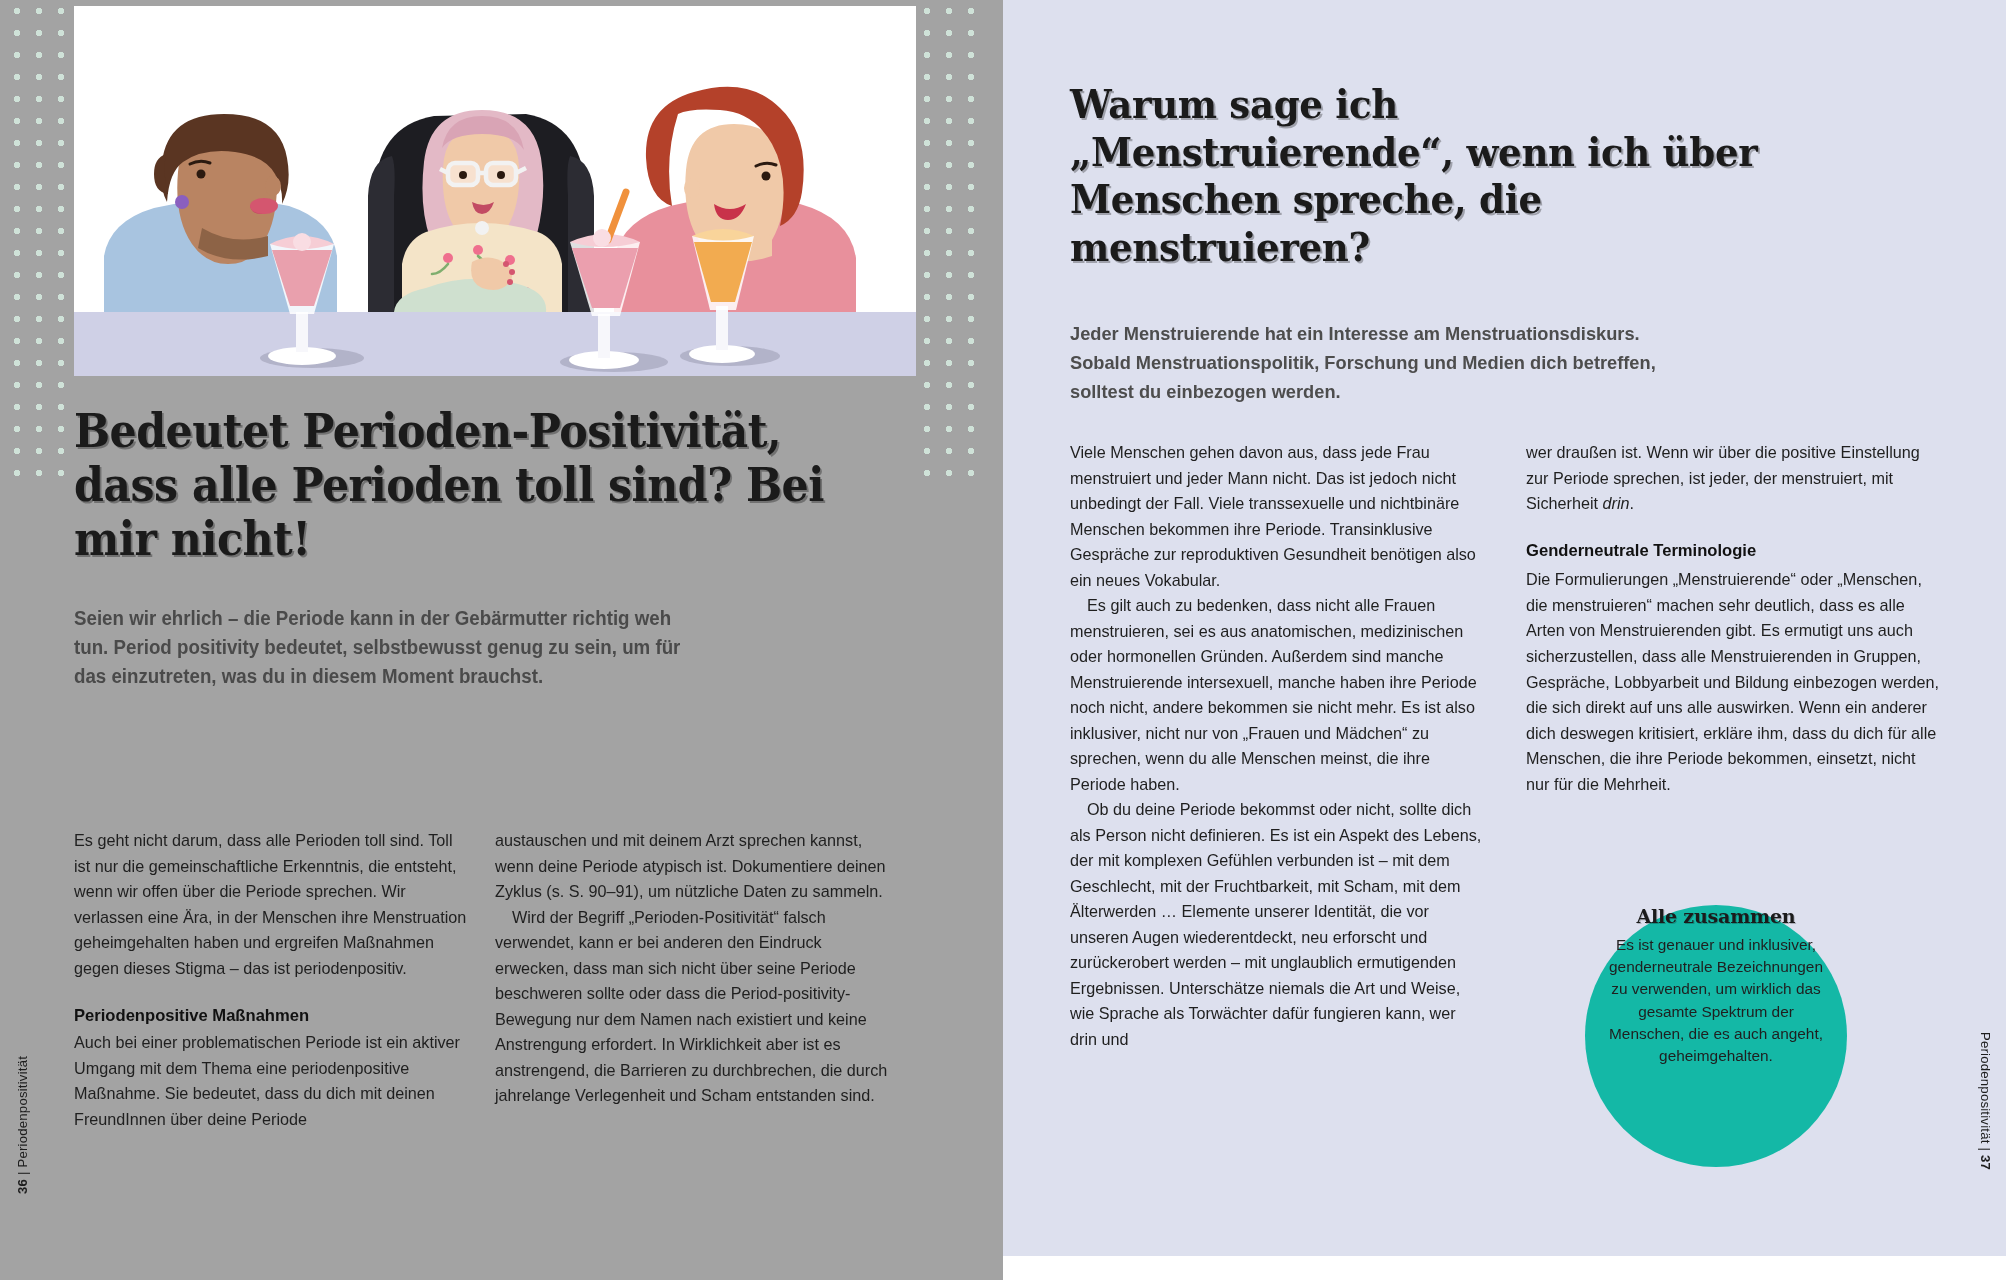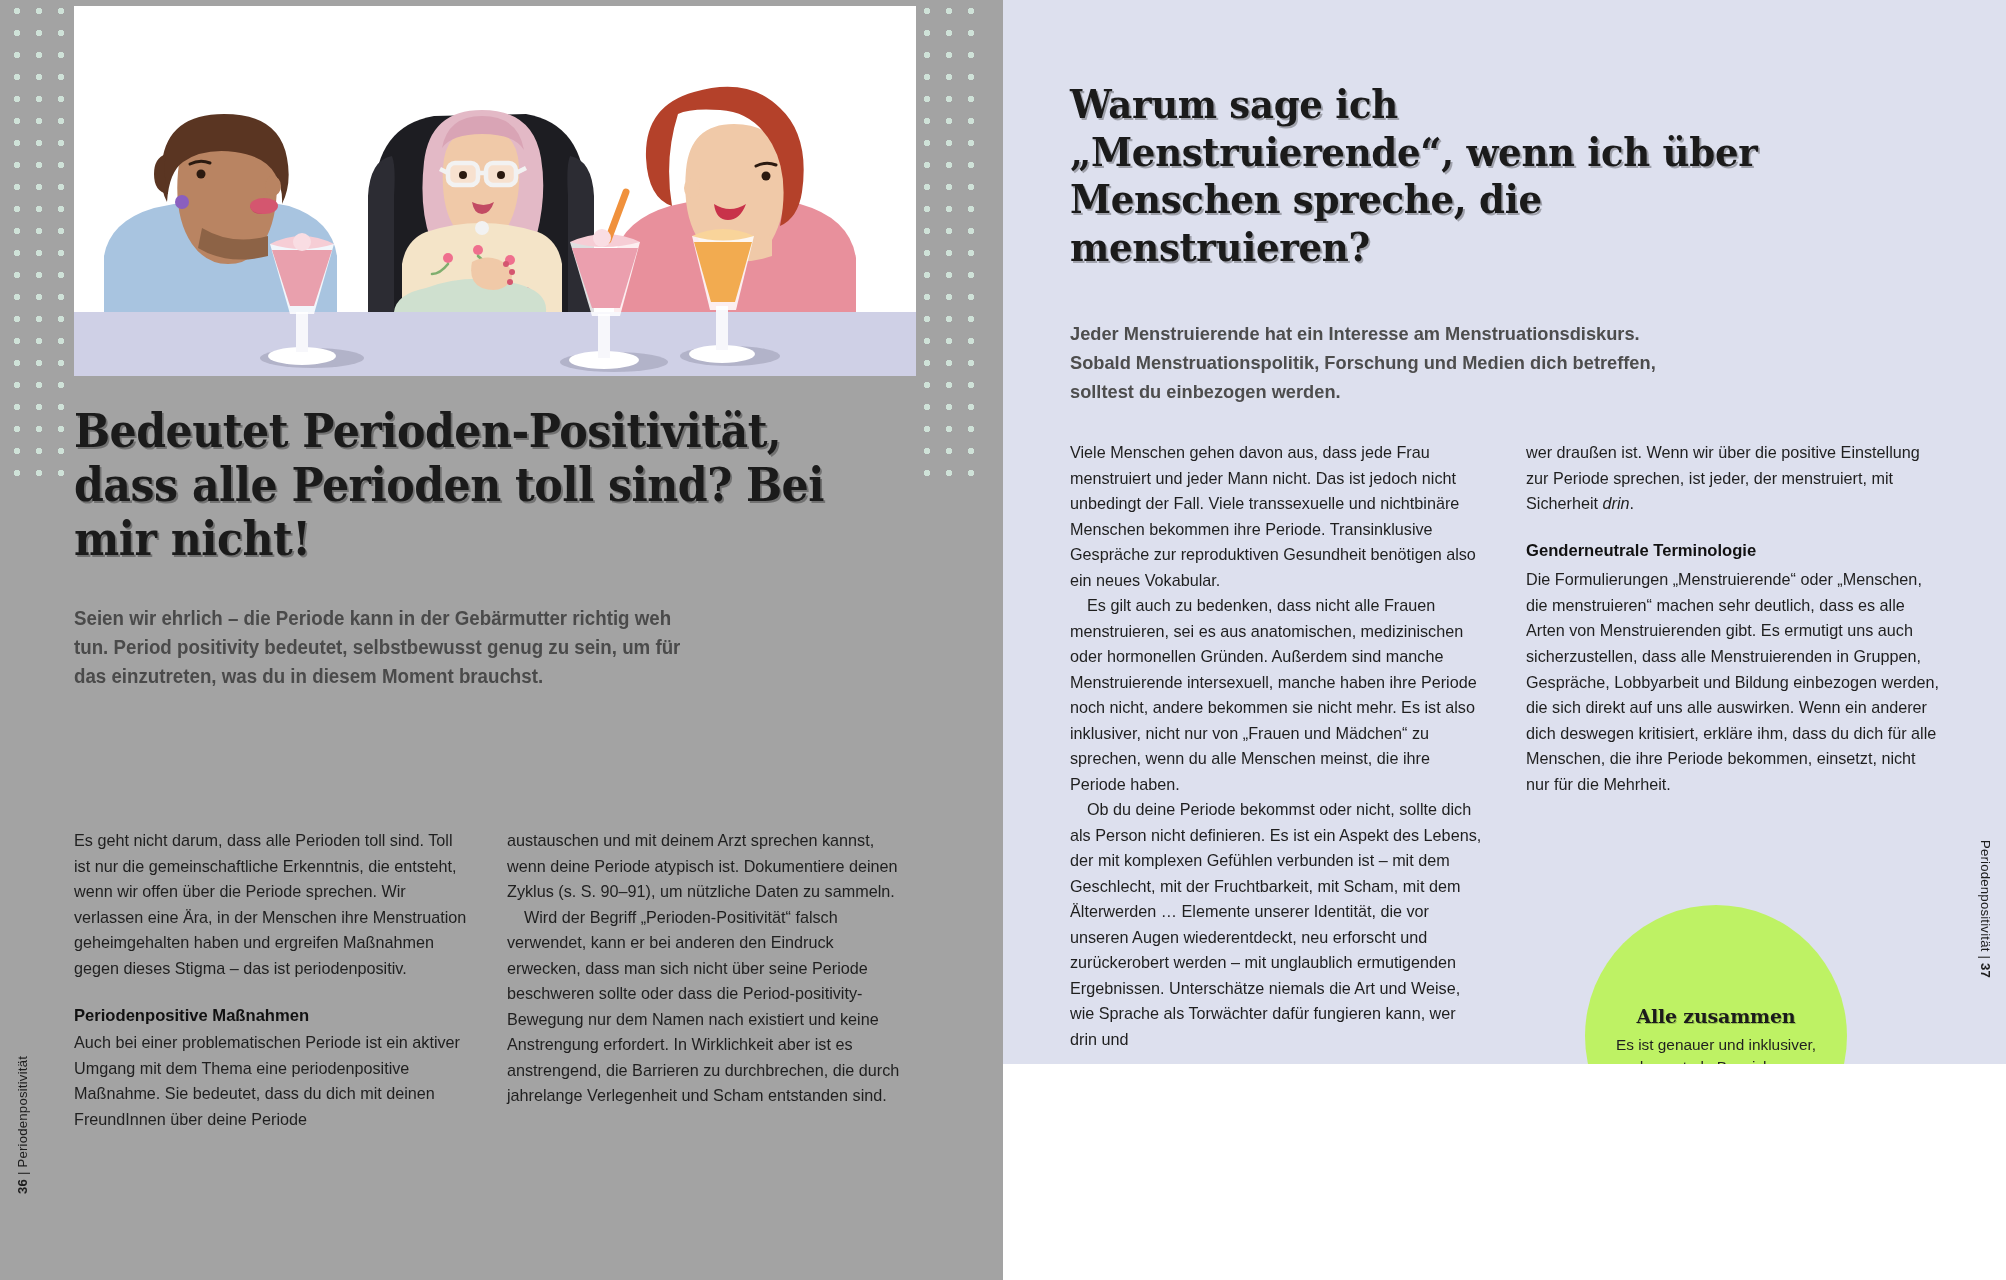--- a/index.html
+++ b/index.html
@@ -59,21 +59,21 @@
     font-size:19.5px;
     line-height:1.49;
     font-weight:700;
     color:#4a4a4a;
     transform:scaleX(0.96);
     transform-origin:left center;
   }
 
   .cols2{
     position:absolute;left:74px;top:828px;width:842px;
-    display:flex;gap:36px;
+    display:flex;gap:24px;
   }
   .col{width:397px;}
   p.body{
     margin:0;
     font-size:16.2px;
     line-height:1.575;
     color:#1f1f1f;
     text-align:left;
   }
   p.body + p.body{margin-top:0;}
@@ -98,21 +98,21 @@
   .folio b{font-weight:700;}
   .folio-left{
     left:30px;bottom:86px;
     transform:rotate(-90deg);
     transform-origin:left bottom;
   }
 
   
   .page-right{
     position:relative;
-    width:1003px;height:1064px;
+    width:1003px;height:1256px;
     background:#dde0ee;
     flex:0 0 1003px;
     overflow:hidden;
   }
 
   h2.display-r{
     position:absolute;left:67px;top:80px;width:760px;
     margin:0;
     font-family:"DejaVu Serif","Liberation Serif",serif;
     font-weight:700;
@@ -154,23 +154,23 @@
   }
   h3.sub-r + p.body-r{margin-top:0;}
   em.it{}
 
   
   .circle{
     position:absolute;
     left:582px;top:905px;
     width:262px;height:262px;
     border-radius:50%;
-    background:#bef264;
+    background:#14b8a6;
     display:flex;flex-direction:column;
-    align-items:center;justify-content:flex-end;
+    align-items:center;justify-content:flex-start;
     text-align:center;
     padding:0 14px;
     box-sizing:border-box;
   }
   .circle-title{
     font-family:"DejaVu Serif","Liberation Serif",serif;
     font-weight:700;
     font-size:19px;
     color:#1b1b1b;
     margin:0 0 7px 0;

